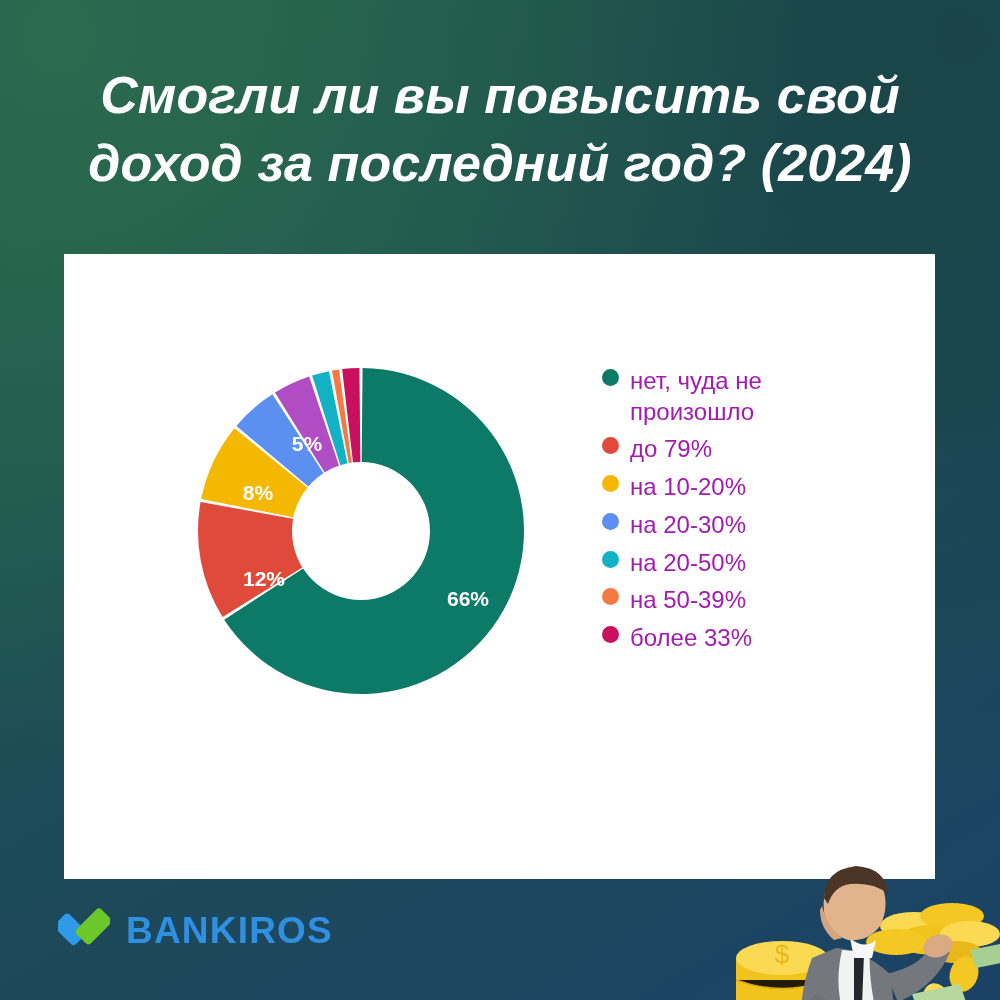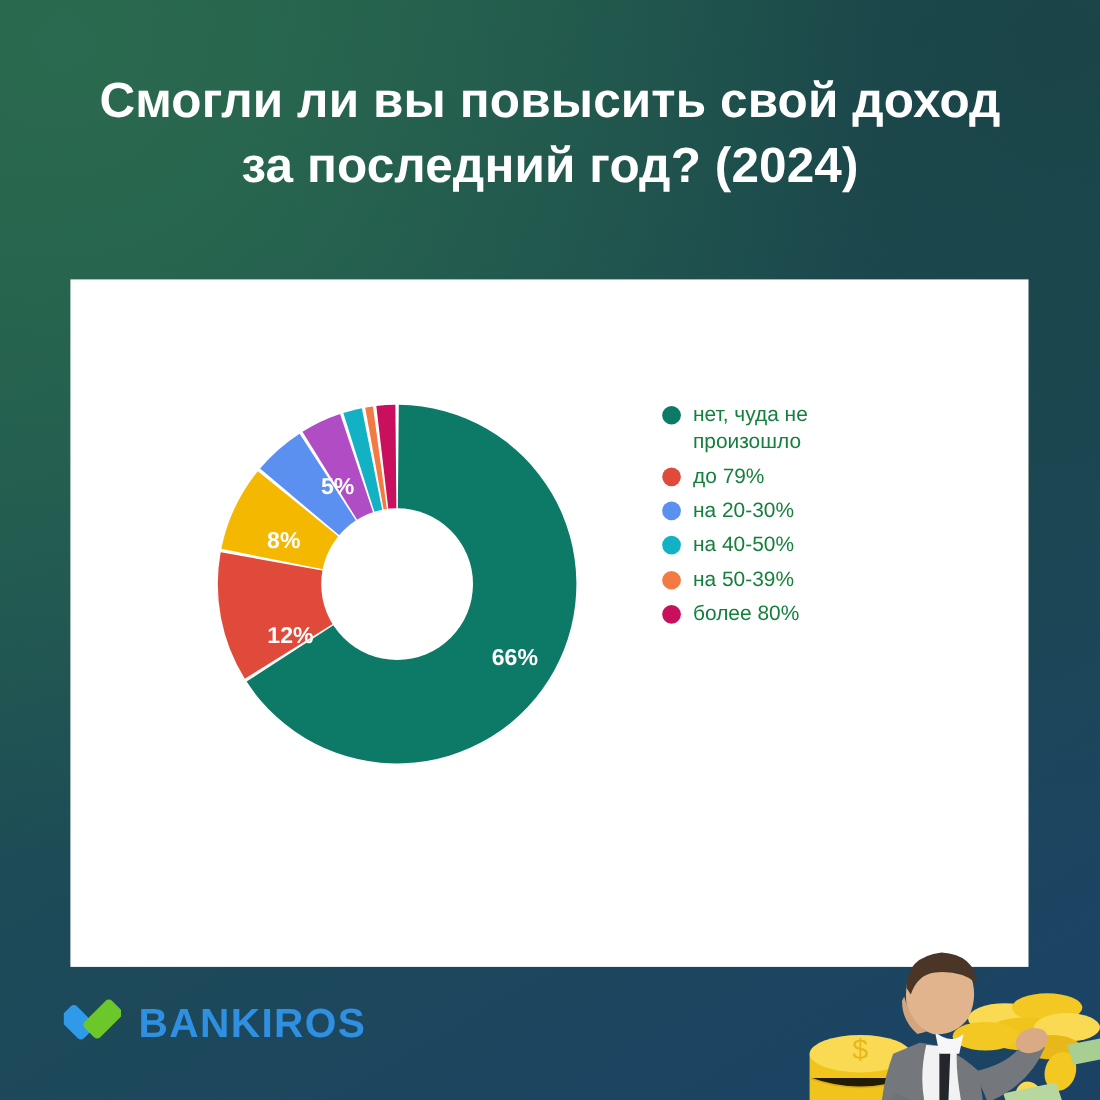--- a/index.html
+++ b/index.html
@@ -14,25 +14,26 @@
     position:absolute; inset:0;
     background:
       radial-gradient(circle at 6% 4%, #2a6a4f 0%, rgba(42,106,79,0) 55%),
       radial-gradient(circle at 96% 4%, #1a4448 0%, rgba(26,68,72,0) 55%),
       linear-gradient(150deg, #23604a 0%, #1f5550 28%, #1d4a58 55%, #1b4266 100%);
   }
   #title {
     position:absolute; left:0; right:0; top:62px;
     text-align:center;
     color:#ffffff;
-    font-size:45px;
+    font-size:52px;
     font-weight:bold;
     line-height:1.30;
     letter-spacing:0.1px;
     padding:0 70px;
+    font-style:italic;
   }
   #card {
     position:absolute;
     left:64px; top:254px;
     width:871px; height:625px;
     background:#ffffff;
   }
 
   
   #donutWrap {
@@ -64,21 +65,21 @@
   .legend-row {
     display:flex; align-items:flex-start;
     margin-bottom:7px;
   }
   .legend-dot {
     width:17px; height:17px; border-radius:50%;
     flex:0 0 17px; margin-top:3px;
   }
   .legend-text {
     margin-left:11px;
-    font-size:19px; color:#15803d;
+    font-size:24px; color:#a21caf;
     line-height:1.28;
     white-space:pre-line;
   }
 
   
   #illo {
     position:absolute;
     left:600px; top:600px;
     width:400px; height:400px;
     pointer-events:none;
@@ -135,34 +136,38 @@
       <div class="legend-row">
         <span class="legend-dot" style="background: rgb(13, 122, 103);"></span>
         <span class="legend-text">нет, чуда не
 произошло</span>
       </div>
       <div class="legend-row">
         <span class="legend-dot" style="background: rgb(224, 74, 58);"></span>
         <span class="legend-text">до 79%</span>
       </div>
       <div class="legend-row">
+        <span class="legend-dot" style="background: rgb(245, 184, 0);"></span>
+        <span class="legend-text">на 10-20%</span>
+      </div>
+      <div class="legend-row">
         <span class="legend-dot" style="background: rgb(91, 143, 240);"></span>
         <span class="legend-text">на 20-30%</span>
       </div>
       <div class="legend-row">
         <span class="legend-dot" style="background: rgb(18, 178, 196);"></span>
-        <span class="legend-text">на 40-50%</span>
+        <span class="legend-text">на 20-50%</span>
       </div>
       <div class="legend-row">
         <span class="legend-dot" style="background: rgb(244, 122, 67);"></span>
         <span class="legend-text">на 50-39%</span>
       </div>
       <div class="legend-row">
         <span class="legend-dot" style="background: rgb(200, 16, 95);"></span>
-        <span class="legend-text">более 80%</span>
+        <span class="legend-text">более 33%</span>
       </div>
     </div>
 
   <div id="illo">
     <svg width="400" height="400" viewBox="0 0 400 400">
 
       <polygon points="12,318 196,252 392,320 208,392" fill="#15788c"></polygon>
       <polygon points="12,318 196,252 392,320 208,392" fill="none" stroke="#1a8599" stroke-width="2"></polygon>
 
       <g>

